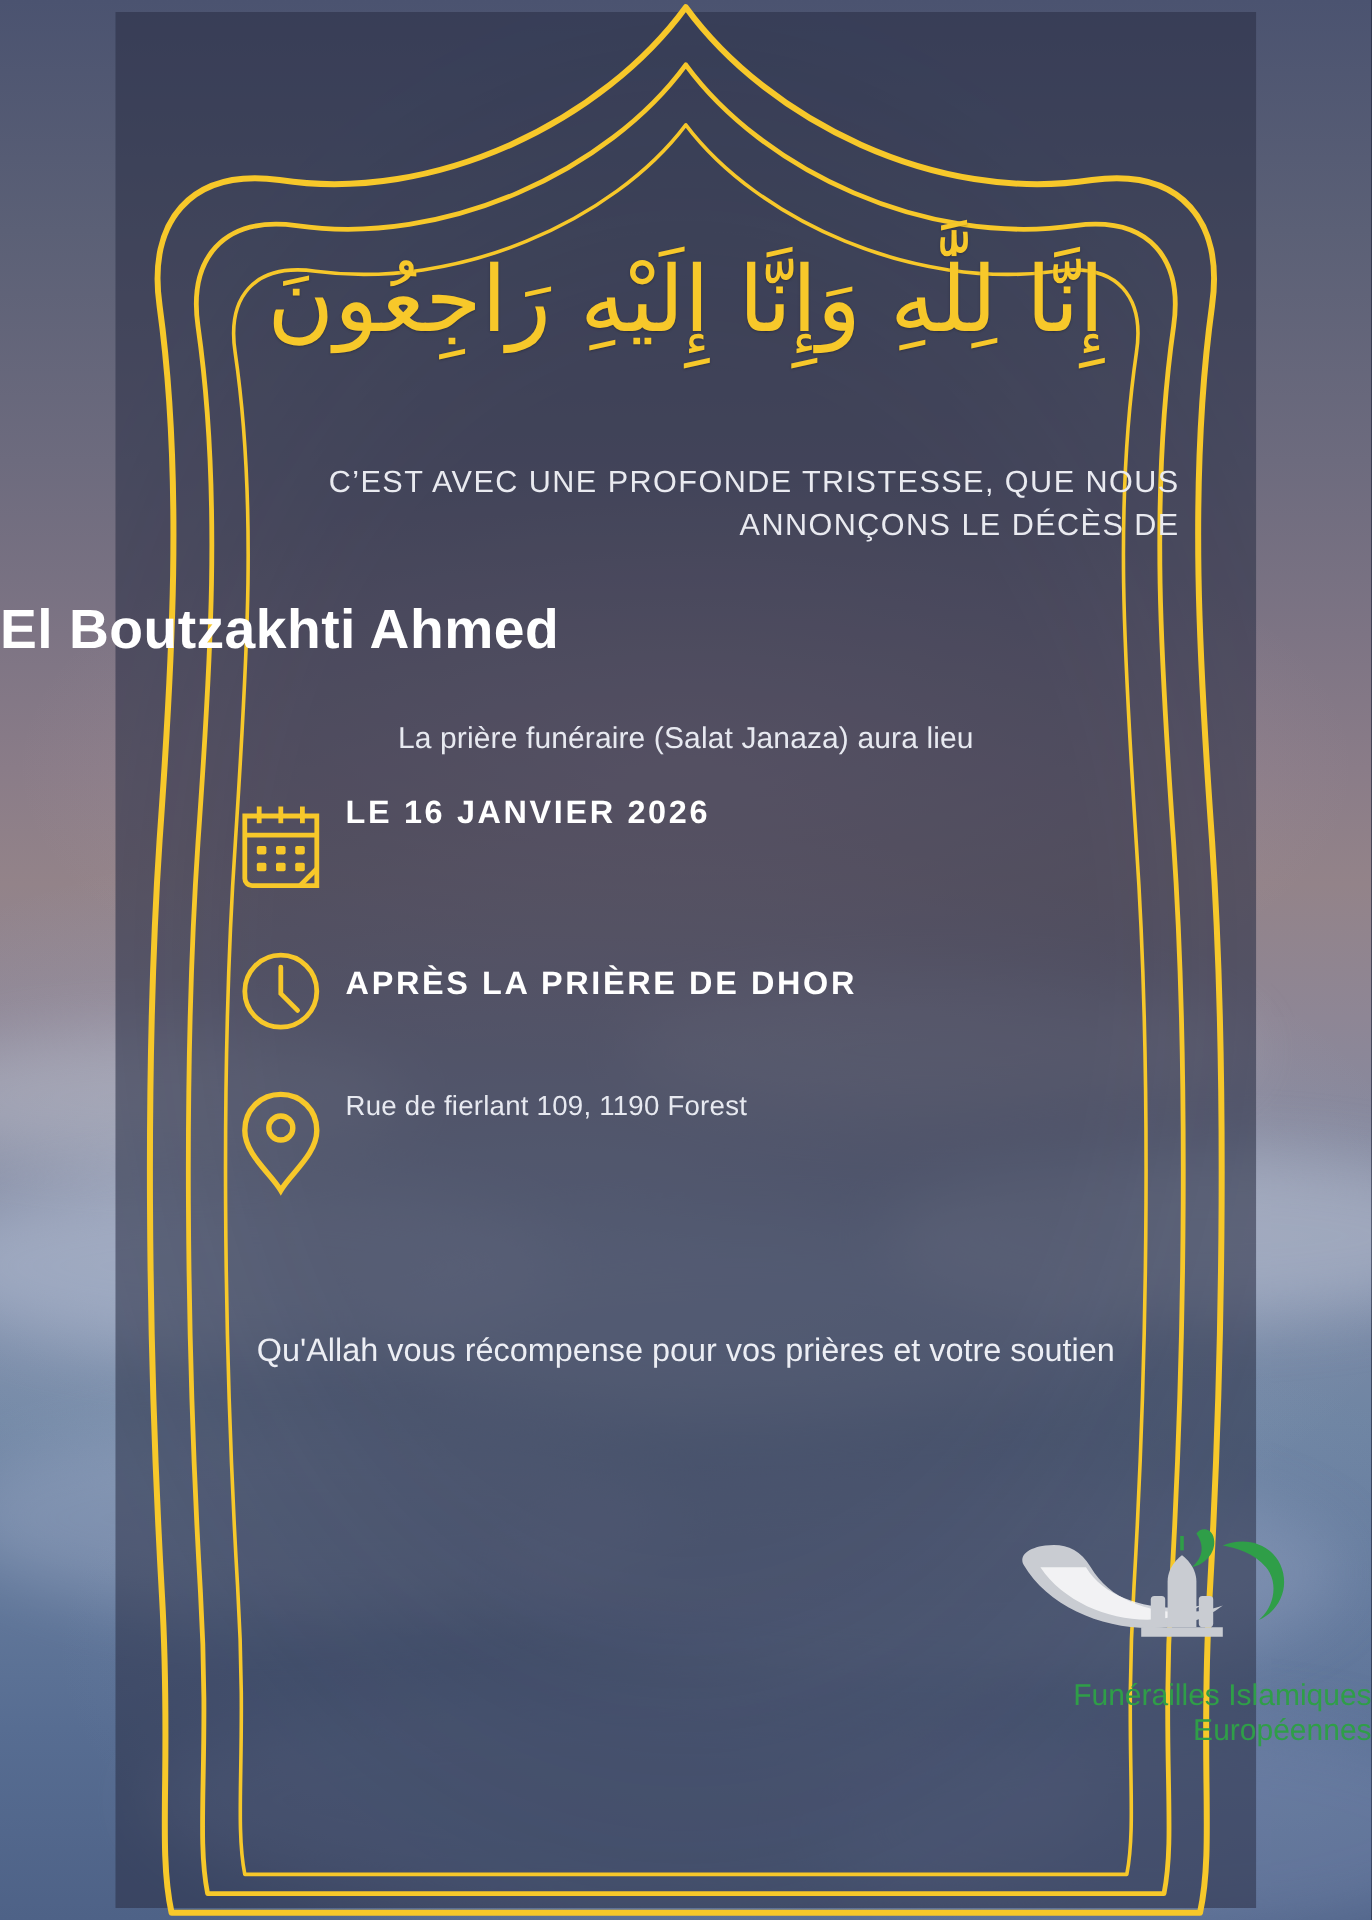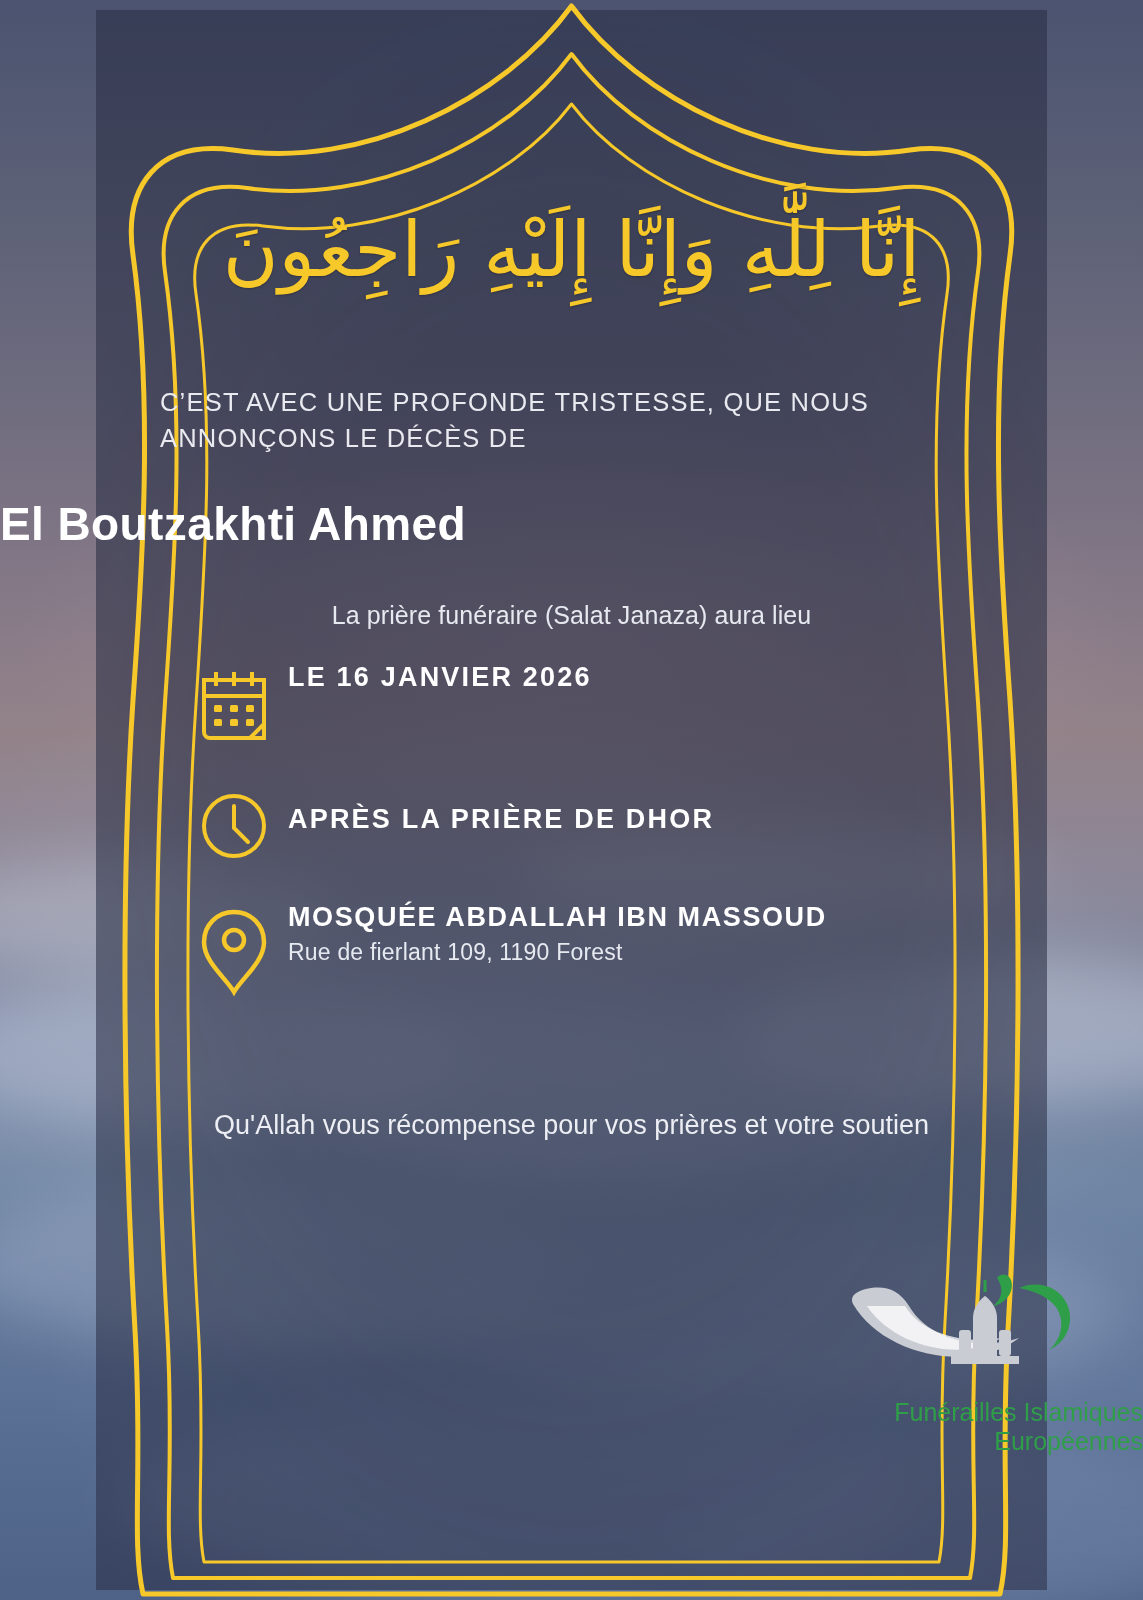--- a/index.html
+++ b/index.html
@@ -88,21 +88,21 @@
     font-family: "DejaVu Sans", sans-serif;
     direction: rtl;
     letter-spacing: 0;
     text-shadow: 0 1px 2px rgba(0,0,0,0.25);
   }
   .announce {
     position: absolute;
     top: 384px;
     left: 160px;
     width: 823px;
-    text-align: left;
+    text-align: right;
     color: #e9eaf0;
     font-size: 25.5px;
     letter-spacing: 1.2px;
     line-height: 1.42;
   }
   .deceased {
     position: absolute;
     top: 497px;
     left: 0;
     width: 100%;
@@ -301,21 +301,20 @@
       <div class="detail-row row-place">
         <div class="detail-icon">
           <svg width="76" height="92" viewBox="0 0 76 92" xmlns="http://www.w3.org/2000/svg">
             <g fill="none" stroke="#f7c82a" stroke-width="4.5">
               <path d="M38 6 C 21 6 8 19 8 36 C 8 56 30 72 38 86 C 46 72 68 56 68 36 C 68 19 55 6 38 6 Z"></path>
               <circle cx="38" cy="34" r="10"></circle>
             </g>
           </svg>
         </div>
         <div class="detail-text">
-          <div class="main">MOSQUÉE ABDALLAH IBN MASSOUD</div>
           <div class="sub">Rue de fierlant 109, 1190 Forest</div>
         </div>
       </div>
 
     </div>
 
     <div class="blessing">Qu'Allah vous récompense pour vos prières et votre soutien</div>
 
     <div class="logo-wrap">
       <svg width="320" height="140" viewBox="0 0 320 140" xmlns="http://www.w3.org/2000/svg">

